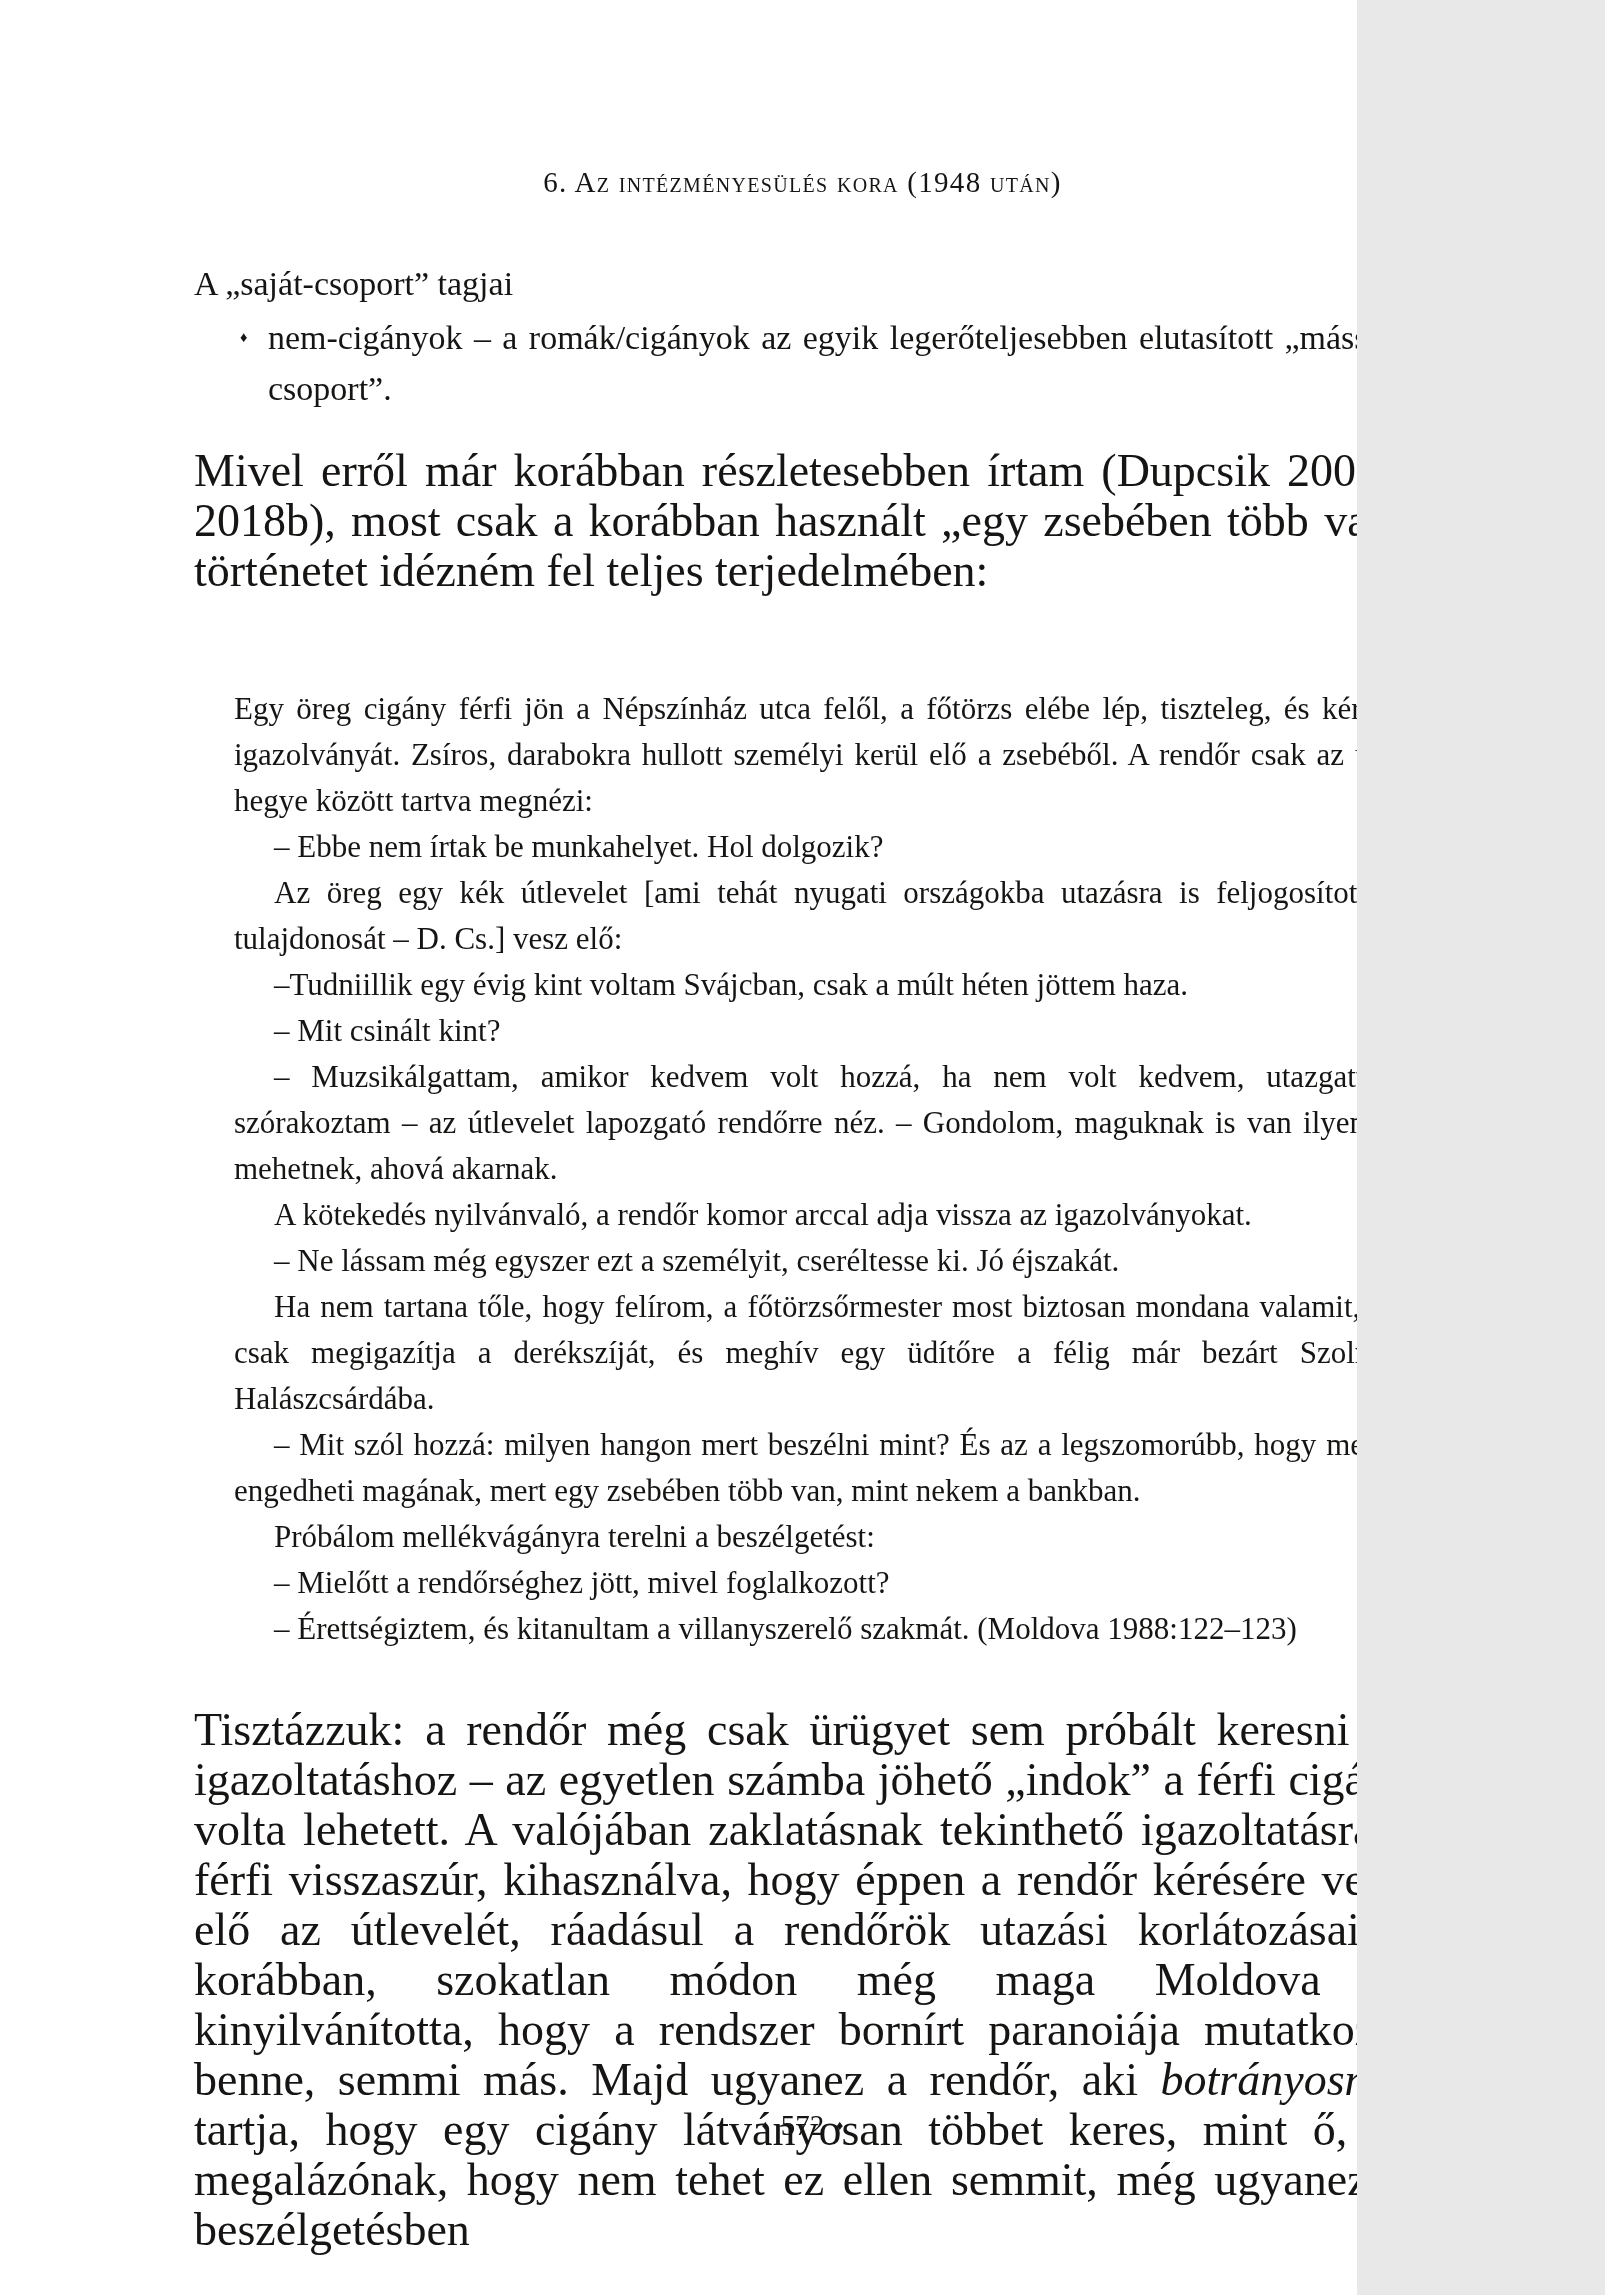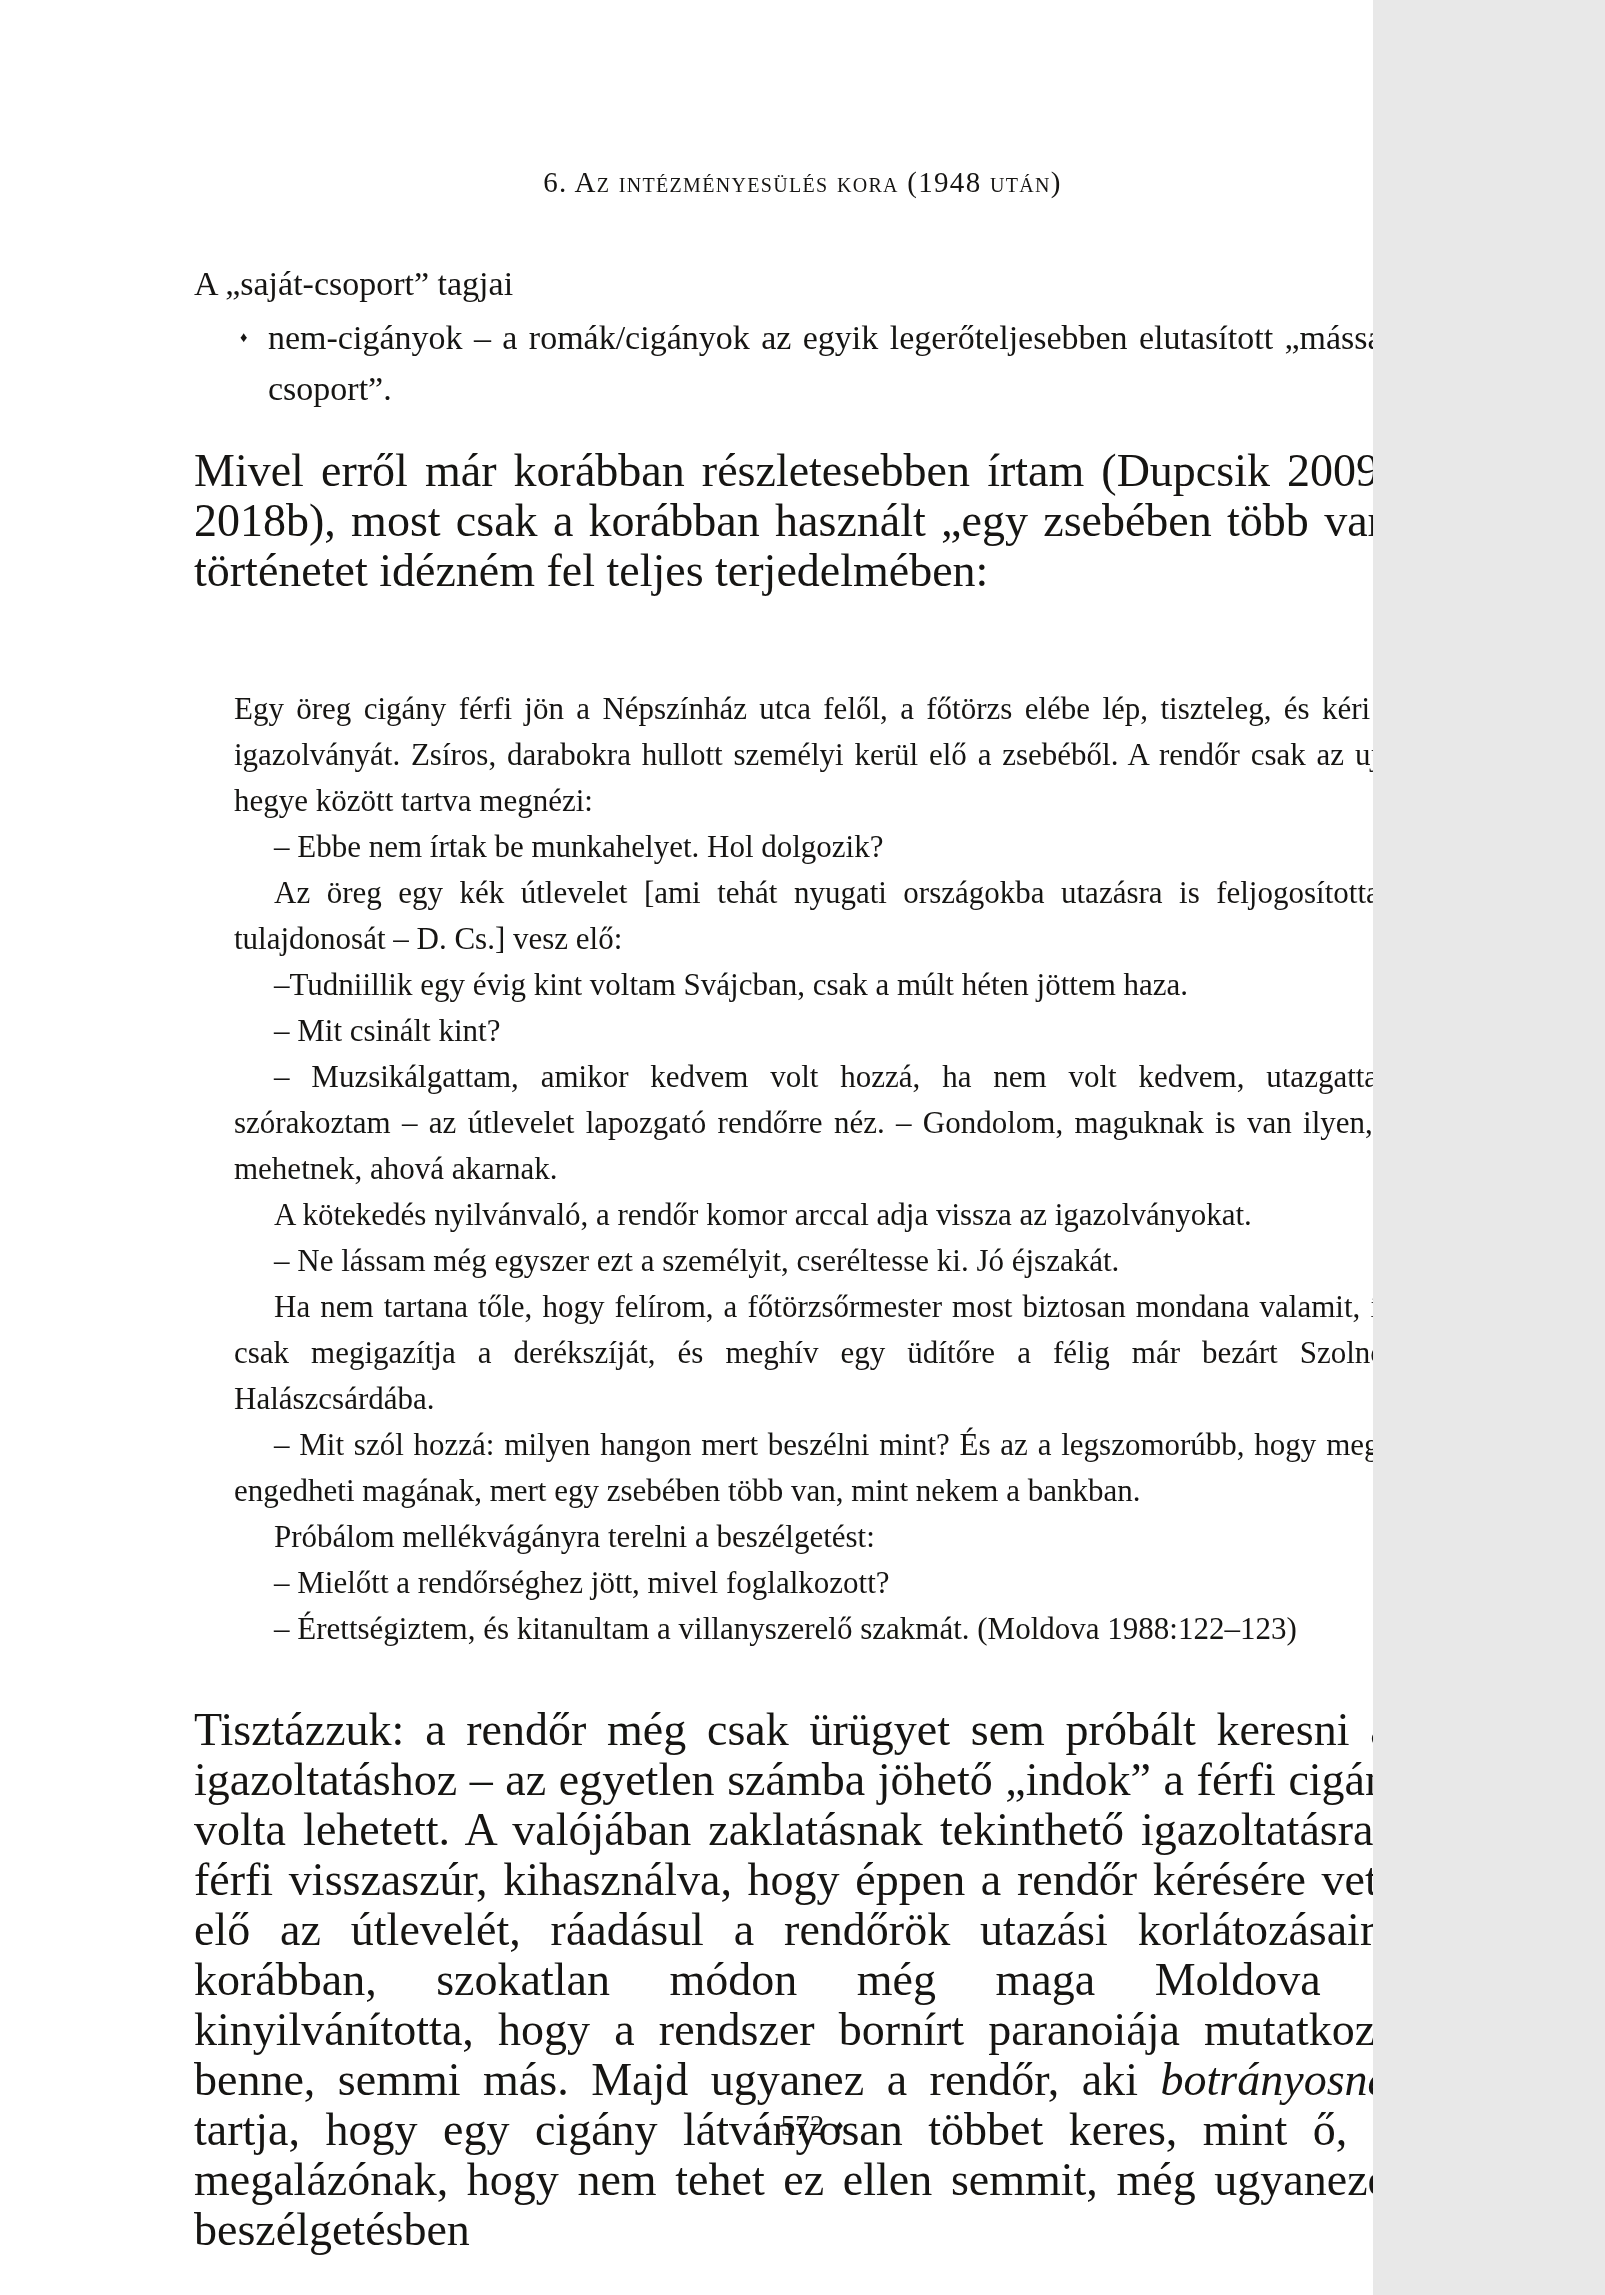--- a/index.html
+++ b/index.html
@@ -8,21 +8,20 @@
       background: #e8e8e8;
     }
     .page {
       position: relative;
       width: 1357px;
       height: 2295px;
       background: #ffffff;
       color: #161513;
       font-family: "Liberation Serif", serif;
       overflow: hidden;
-      padding-left: 16px;
     }
 
     
     .running-head {
       position: absolute;
       top: 163px;
       left: 194px;
       width: 1217px;
       text-align: center;
       font-size: 29px;

